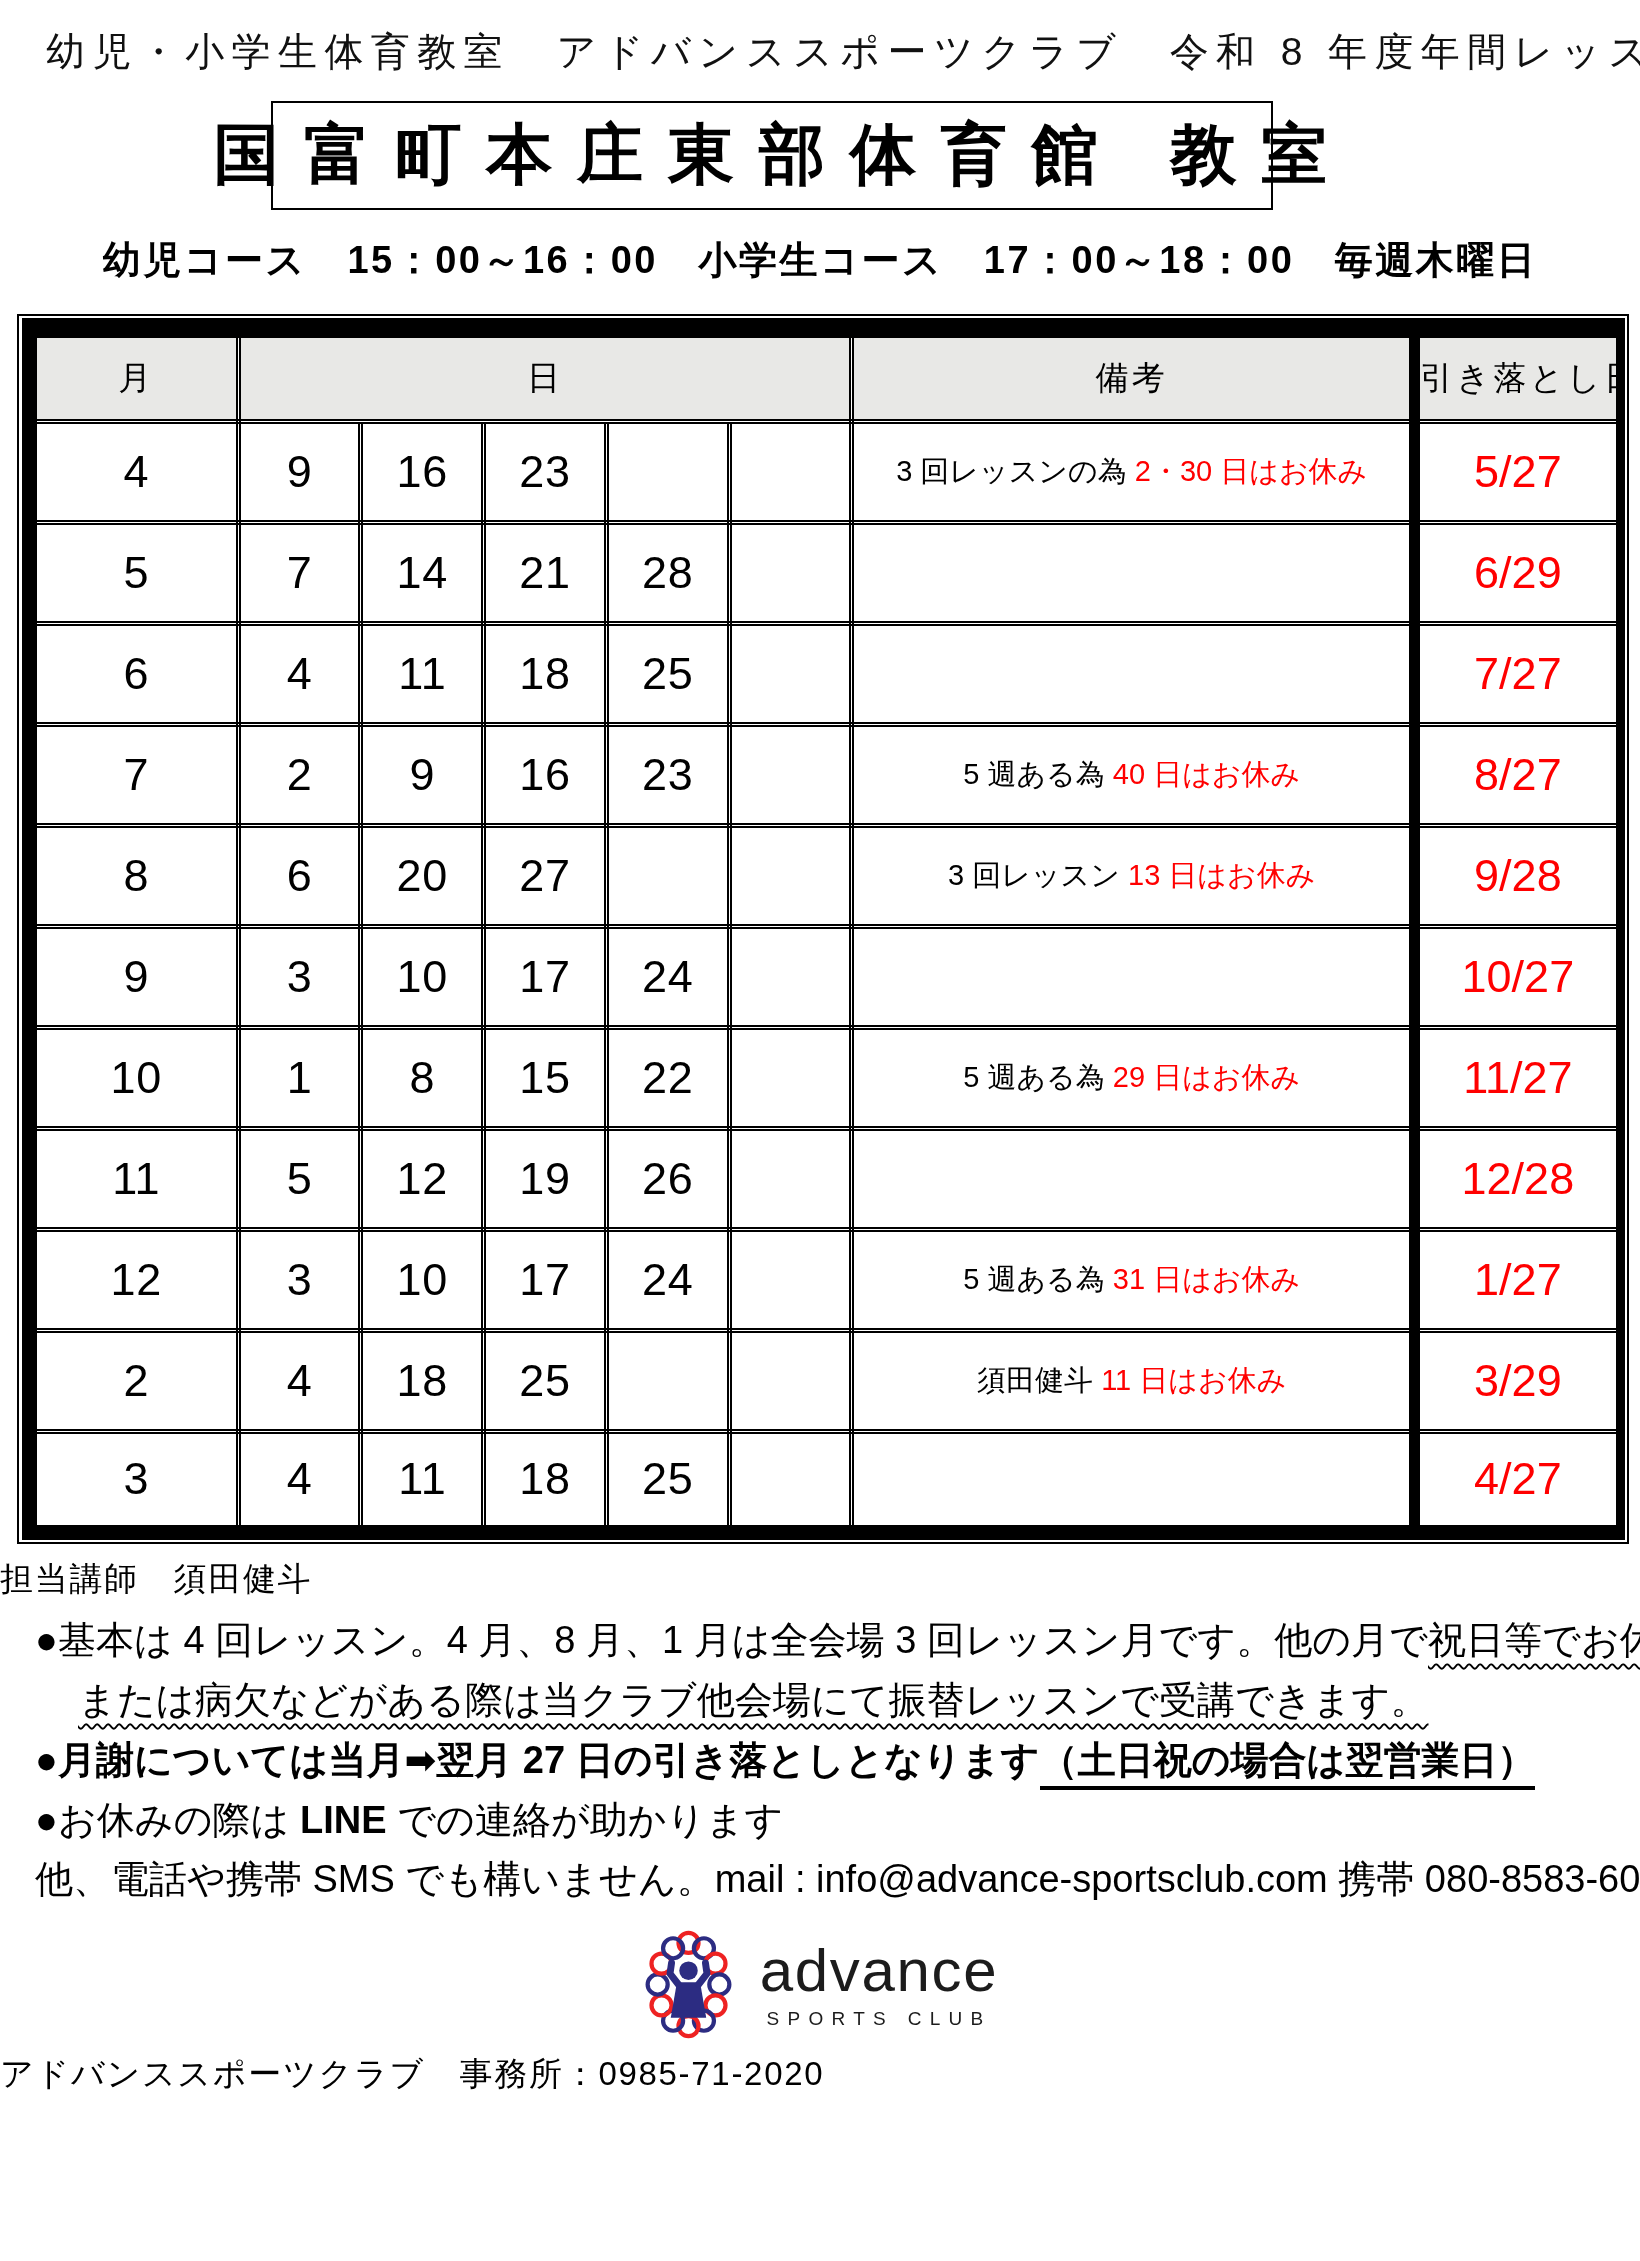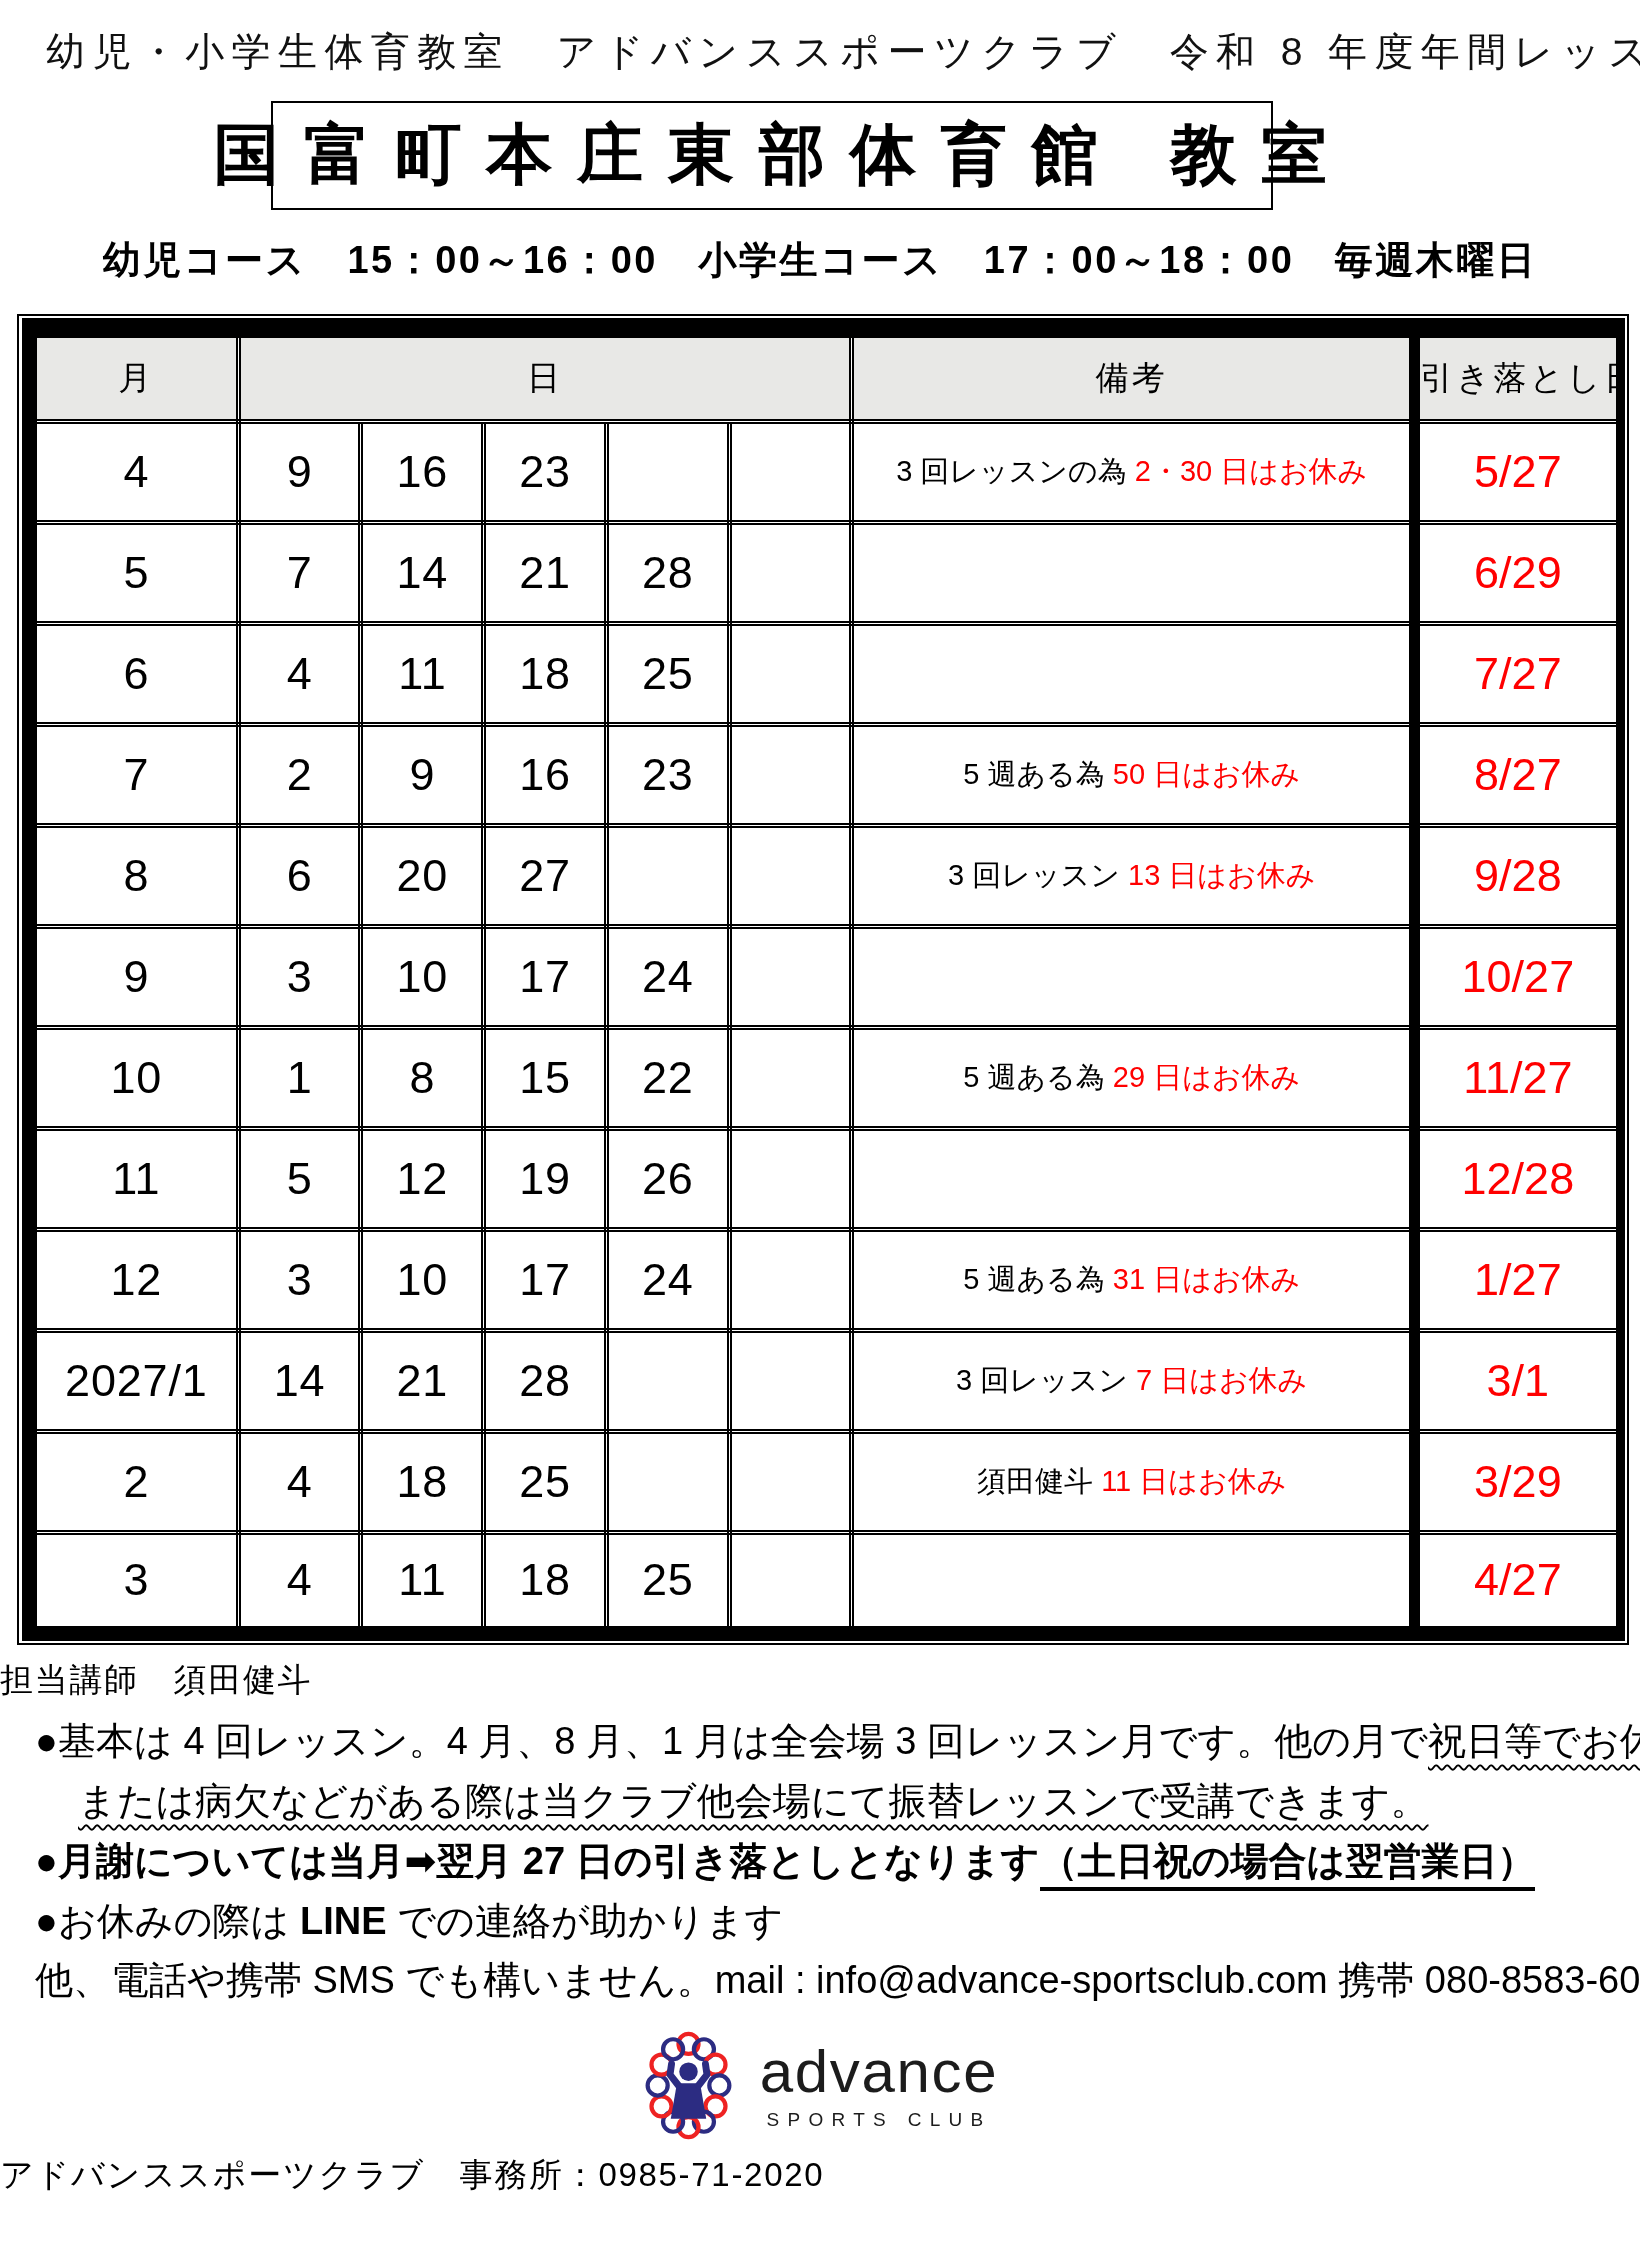--- a/index.html
+++ b/index.html
@@ -127,21 +127,21 @@
       <td class="cell-remark"><span></span><span class="red"></span></td>
       <td class="cell-debit c-last">7/27</td>
     </tr>
           <tr>
       <td class="cell-month c-first">7</td>
       <td class="cell-day">2</td>
       <td class="cell-day">9</td>
       <td class="cell-day">16</td>
       <td class="cell-day">23</td>
       <td class="cell-day"></td>
-      <td class="cell-remark"><span>5 週ある為 </span><span class="red">50 日はお休み</span></td>
+      <td class="cell-remark"><span>5 週ある為 </span><span class="red">40 日はお休み</span></td>
       <td class="cell-debit c-last">8/27</td>
     </tr>
           <tr>
       <td class="cell-month c-first">8</td>
       <td class="cell-day">6</td>
       <td class="cell-day">20</td>
       <td class="cell-day">27</td>
       <td class="cell-day"></td>
       <td class="cell-day"></td>
       <td class="cell-remark"><span>3 回レッスン </span><span class="red">13 日はお休み</span></td>
@@ -179,30 +179,20 @@
     </tr>
           <tr>
       <td class="cell-month c-first">12</td>
       <td class="cell-day">3</td>
       <td class="cell-day">10</td>
       <td class="cell-day">17</td>
       <td class="cell-day">24</td>
       <td class="cell-day"></td>
       <td class="cell-remark"><span>5 週ある為 </span><span class="red">31 日はお休み</span></td>
       <td class="cell-debit c-last">1/27</td>
-    </tr>
-          <tr>
-      <td class="cell-month c-first">2027/1</td>
-      <td class="cell-day">14</td>
-      <td class="cell-day">21</td>
-      <td class="cell-day">28</td>
-      <td class="cell-day"></td>
-      <td class="cell-day"></td>
-      <td class="cell-remark"><span>3 回レッスン </span><span class="red">7 日はお休み</span></td>
-      <td class="cell-debit c-last">3/1</td>
     </tr>
           <tr>
       <td class="cell-month c-first">2</td>
       <td class="cell-day">4</td>
       <td class="cell-day">18</td>
       <td class="cell-day">25</td>
       <td class="cell-day"></td>
       <td class="cell-day"></td>
       <td class="cell-remark"><span>須田健斗 </span><span class="red">11 日はお休み</span></td>
       <td class="cell-debit c-last">3/29</td>

